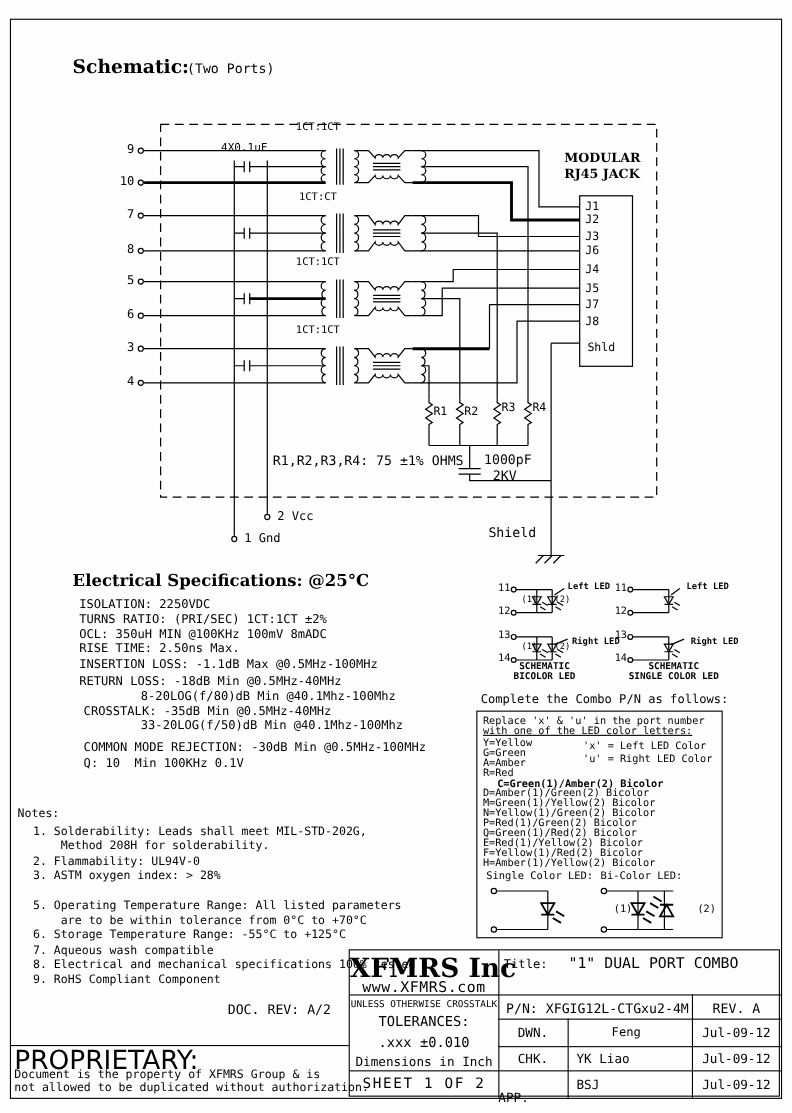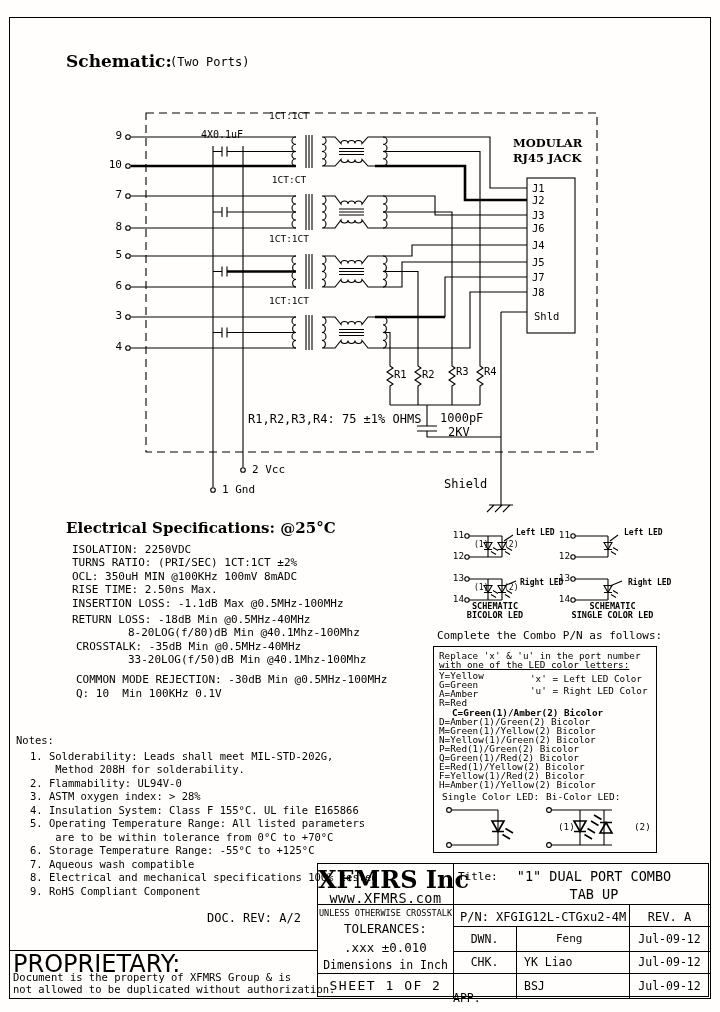--- a/index.html
+++ b/index.html
@@ -244,21 +244,20 @@
     </svg>
     <div class="t9" style="left:124px;top:175px;">(1)</div>
     <div class="t9" style="left:200px;top:175px;">(2)</div>
   </div>
 
   <div class="tn" style="left:16px;top:735px;">Notes:</div>
   <div class="tn" style="left:30px;top:751px;">1. Solderability: Leads shall meet MIL-STD-202G,</div>
   <div class="tn" style="left:30px;top:764px;">    Method 208H for solderability.</div>
   <div class="tn" style="left:30px;top:778px;">2. Flammability: UL94V-0</div>
   <div class="tn" style="left:30px;top:791px;">3. ASTM oxygen index: &gt; 28%</div>
-  <div class="tn" style="left:30px;top:805px;">4. Insulation System: Class F 155°C. UL file E165866</div>
   <div class="tn" style="left:30px;top:818px;">5. Operating Temperature Range: All listed parameters</div>
   <div class="tn" style="left:30px;top:832px;">    are to be within tolerance from 0°C to +70°C</div>
   <div class="tn" style="left:30px;top:845px;">6. Storage Temperature Range: -55°C to +125°C</div>
   <div class="tn" style="left:30px;top:859px;">7. Aqueous wash compatible</div>
   <div class="tn" style="left:30px;top:872px;">8. Electrical and mechanical specifications 100% tested</div>
   <div class="tn" style="left:30px;top:886px;">9. RoHS Compliant Component</div>
 
   <div class="t" style="left:207px;top:912px;font-size:12px;">DOC. REV: A/2</div>
 
   <div class="tb">
@@ -273,21 +272,20 @@
     <div class="tb-text" style="left:0;top:1px;width:135px;text-align:center;font-family:'DejaVu Serif',serif;font-weight:bold;font-size:24px;">XFMRS Inc</div>
     <div class="tb-text" style="left:0;top:26px;width:135px;text-align:center;font-size:13.5px;letter-spacing:0.5px;">www.XFMRS.com</div>
     <div class="tb-text" style="left:0;top:44px;width:135px;text-align:center;font-size:8.5px;">UNLESS OTHERWISE CROSSTALK</div>
     <div class="tb-text" style="left:0;top:57px;width:135px;text-align:center;font-size:12.5px;">TOLERANCES:</div>
     <div class="tb-text" style="left:0;top:76px;width:135px;text-align:center;font-size:12.5px;">.xxx ±0.010</div>
     <div class="tb-text" style="left:0;top:94px;width:135px;text-align:center;font-size:11.5px;">Dimensions in Inch</div>
     <div class="tb-text" style="left:0;top:114px;width:135px;text-align:center;font-size:13px;letter-spacing:1.5px;">SHEET 1 OF 2</div>
 
     <div class="tb-text" style="left:140px;top:6px;font-size:11px;">Title:</div>
     <div class="tb-text" style="left:160px;top:4px;width:232px;text-align:center;font-size:13.5px;">"1" DUAL PORT COMBO</div>
-    <div class="tb-text" style="left:160px;top:22px;width:232px;text-align:center;font-size:13.5px;">TAB UP</div>
     <div class="tb-text" style="left:142px;top:46px;font-size:12px;">P/N: XFGIG12L-CTGxu2-4M</div>
     <div class="tb-text" style="left:311px;top:46px;width:81px;text-align:center;font-size:12px;">REV. A</div>
 
     <div class="tb-text" style="left:135px;top:68px;width:63px;text-align:center;font-size:11.5px;">DWN.</div>
     <div class="tb-text" style="left:206px;top:68px;font-size:11px;margin-left:32px;">Feng</div>
     <div class="tb-text" style="left:311px;top:68px;width:81px;text-align:center;font-size:11.5px;">Jul-09-12</div>
     <div class="tb-text" style="left:135px;top:91px;width:63px;text-align:center;font-size:11.5px;">CHK.</div>
     <div class="tb-text" style="left:206px;top:91px;font-size:11.5px;">YK Liao</div>
     <div class="tb-text" style="left:311px;top:91px;width:81px;text-align:center;font-size:11.5px;">Jul-09-12</div>
     <div class="tb-text" style="left:135px;top:115px;width:63px;text-align:left;font-size:11.5px;margin-top:12px;">APP.</div>

